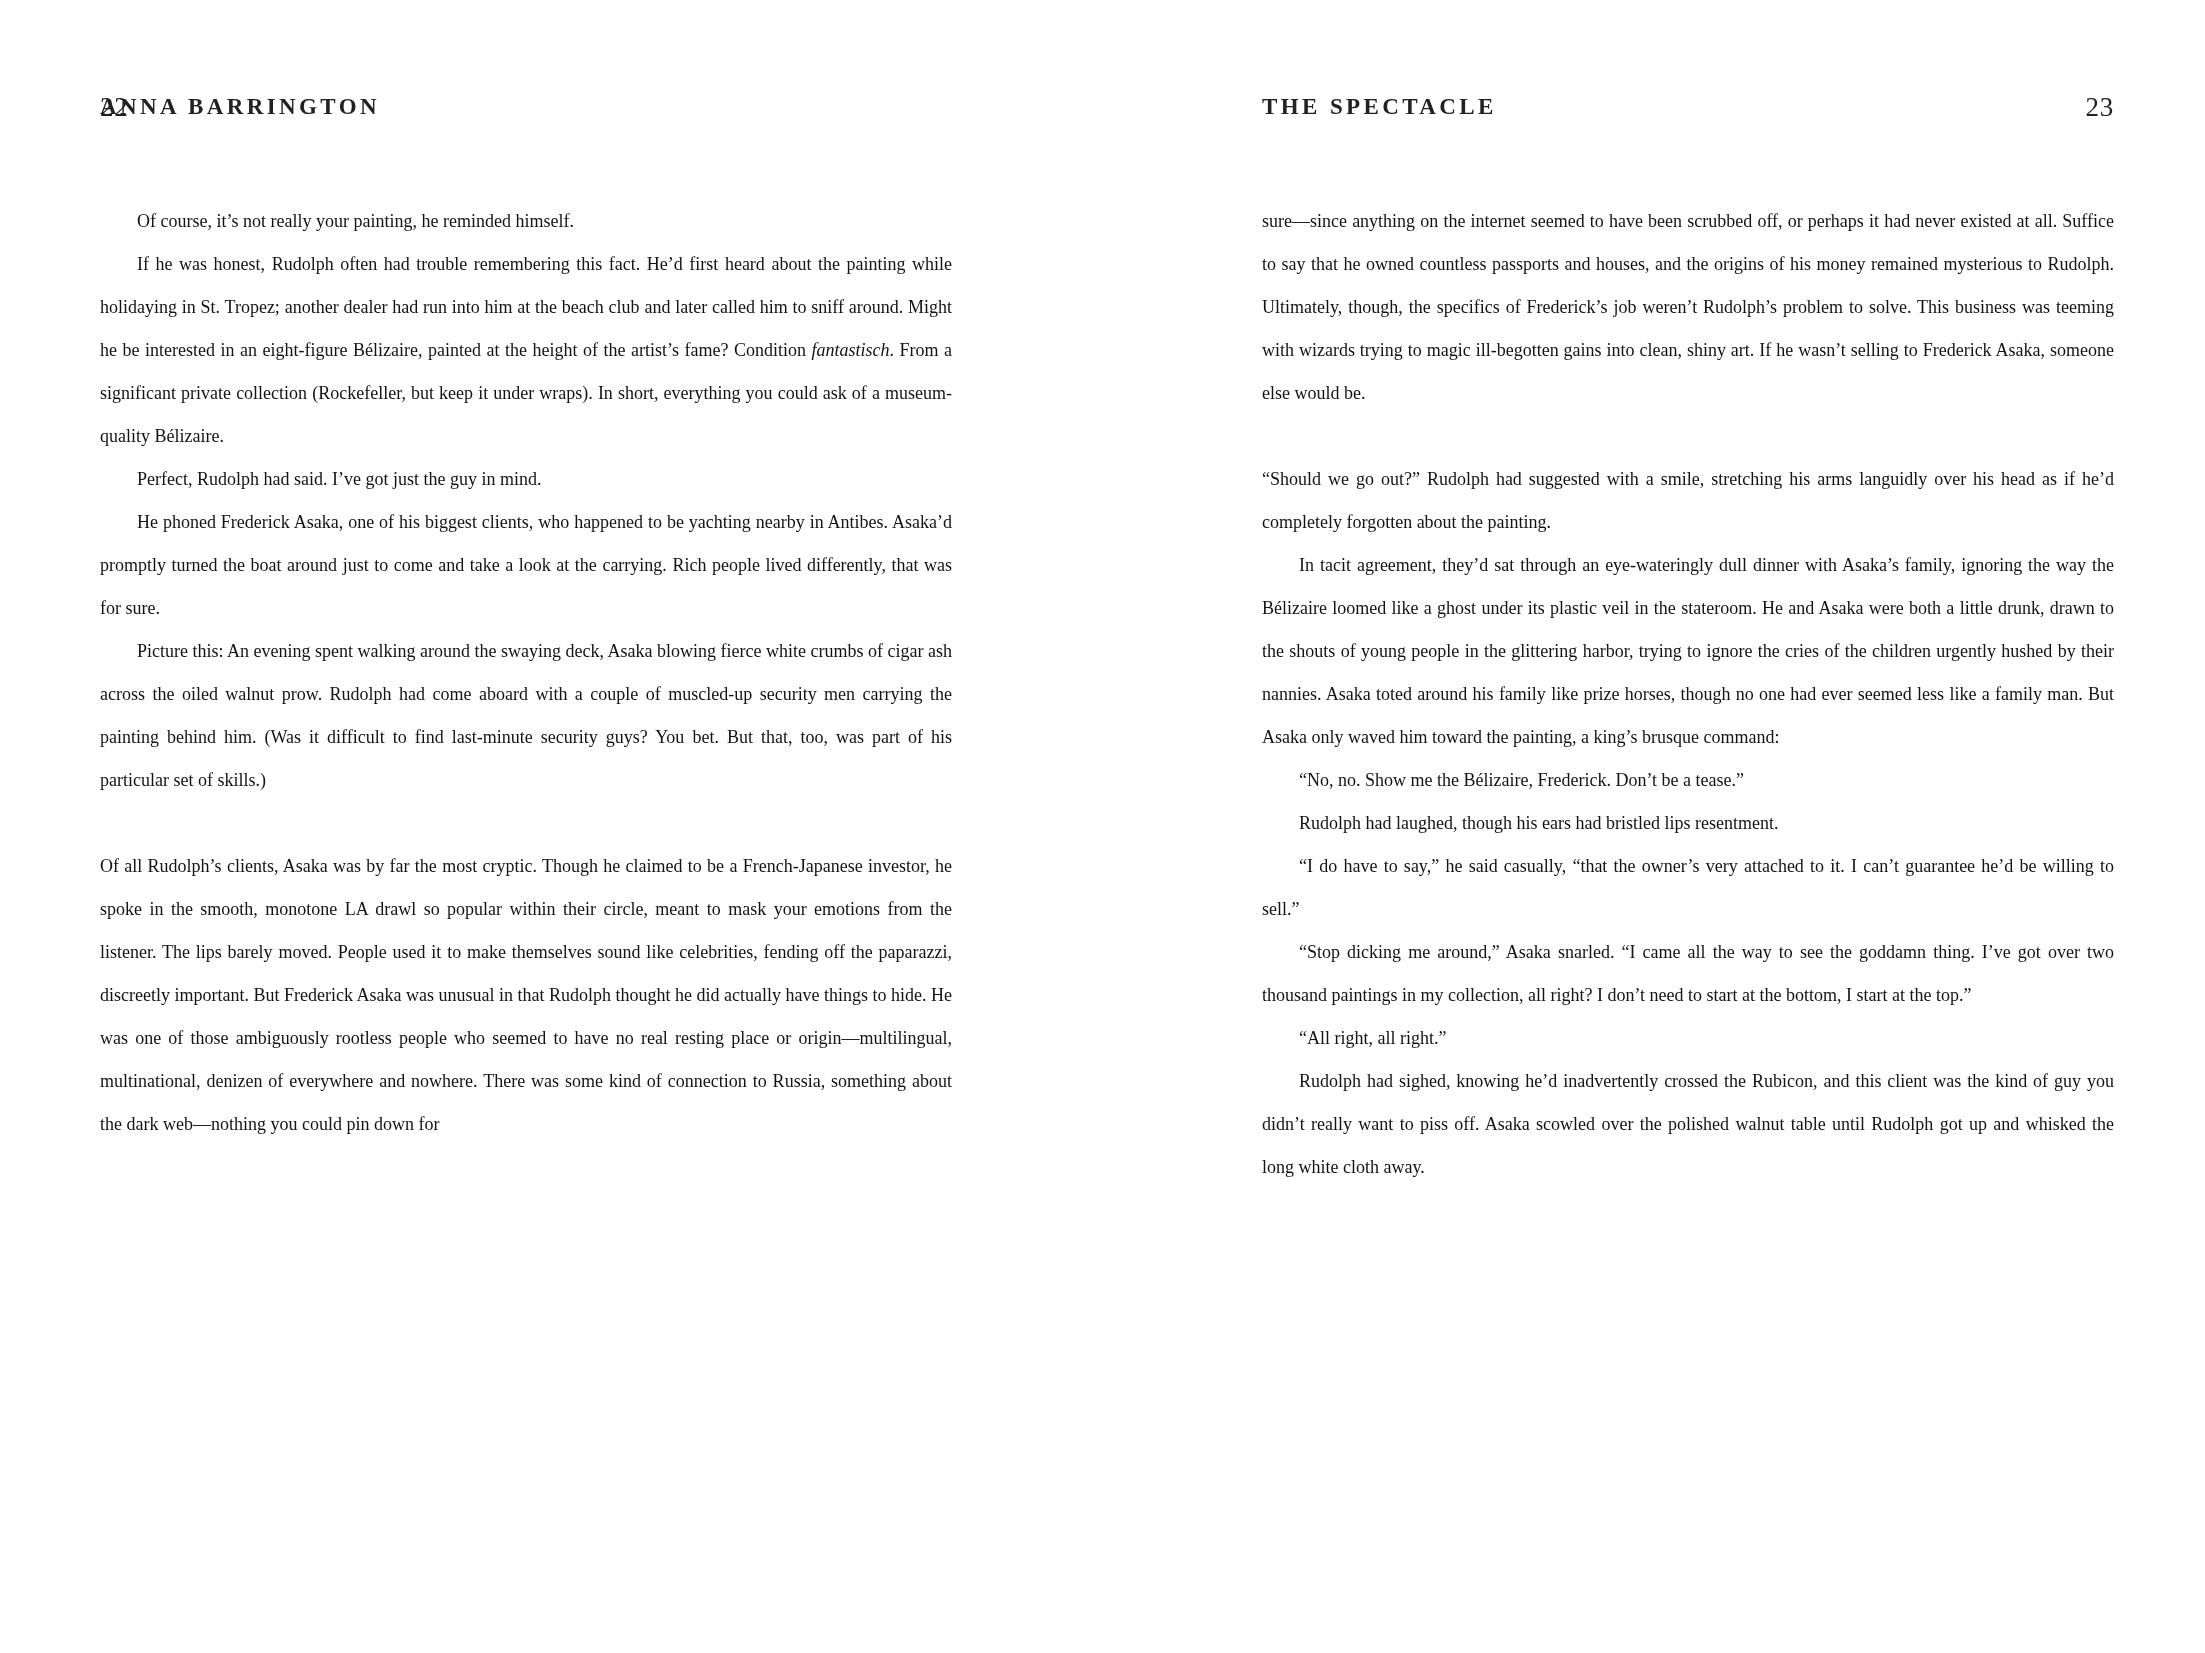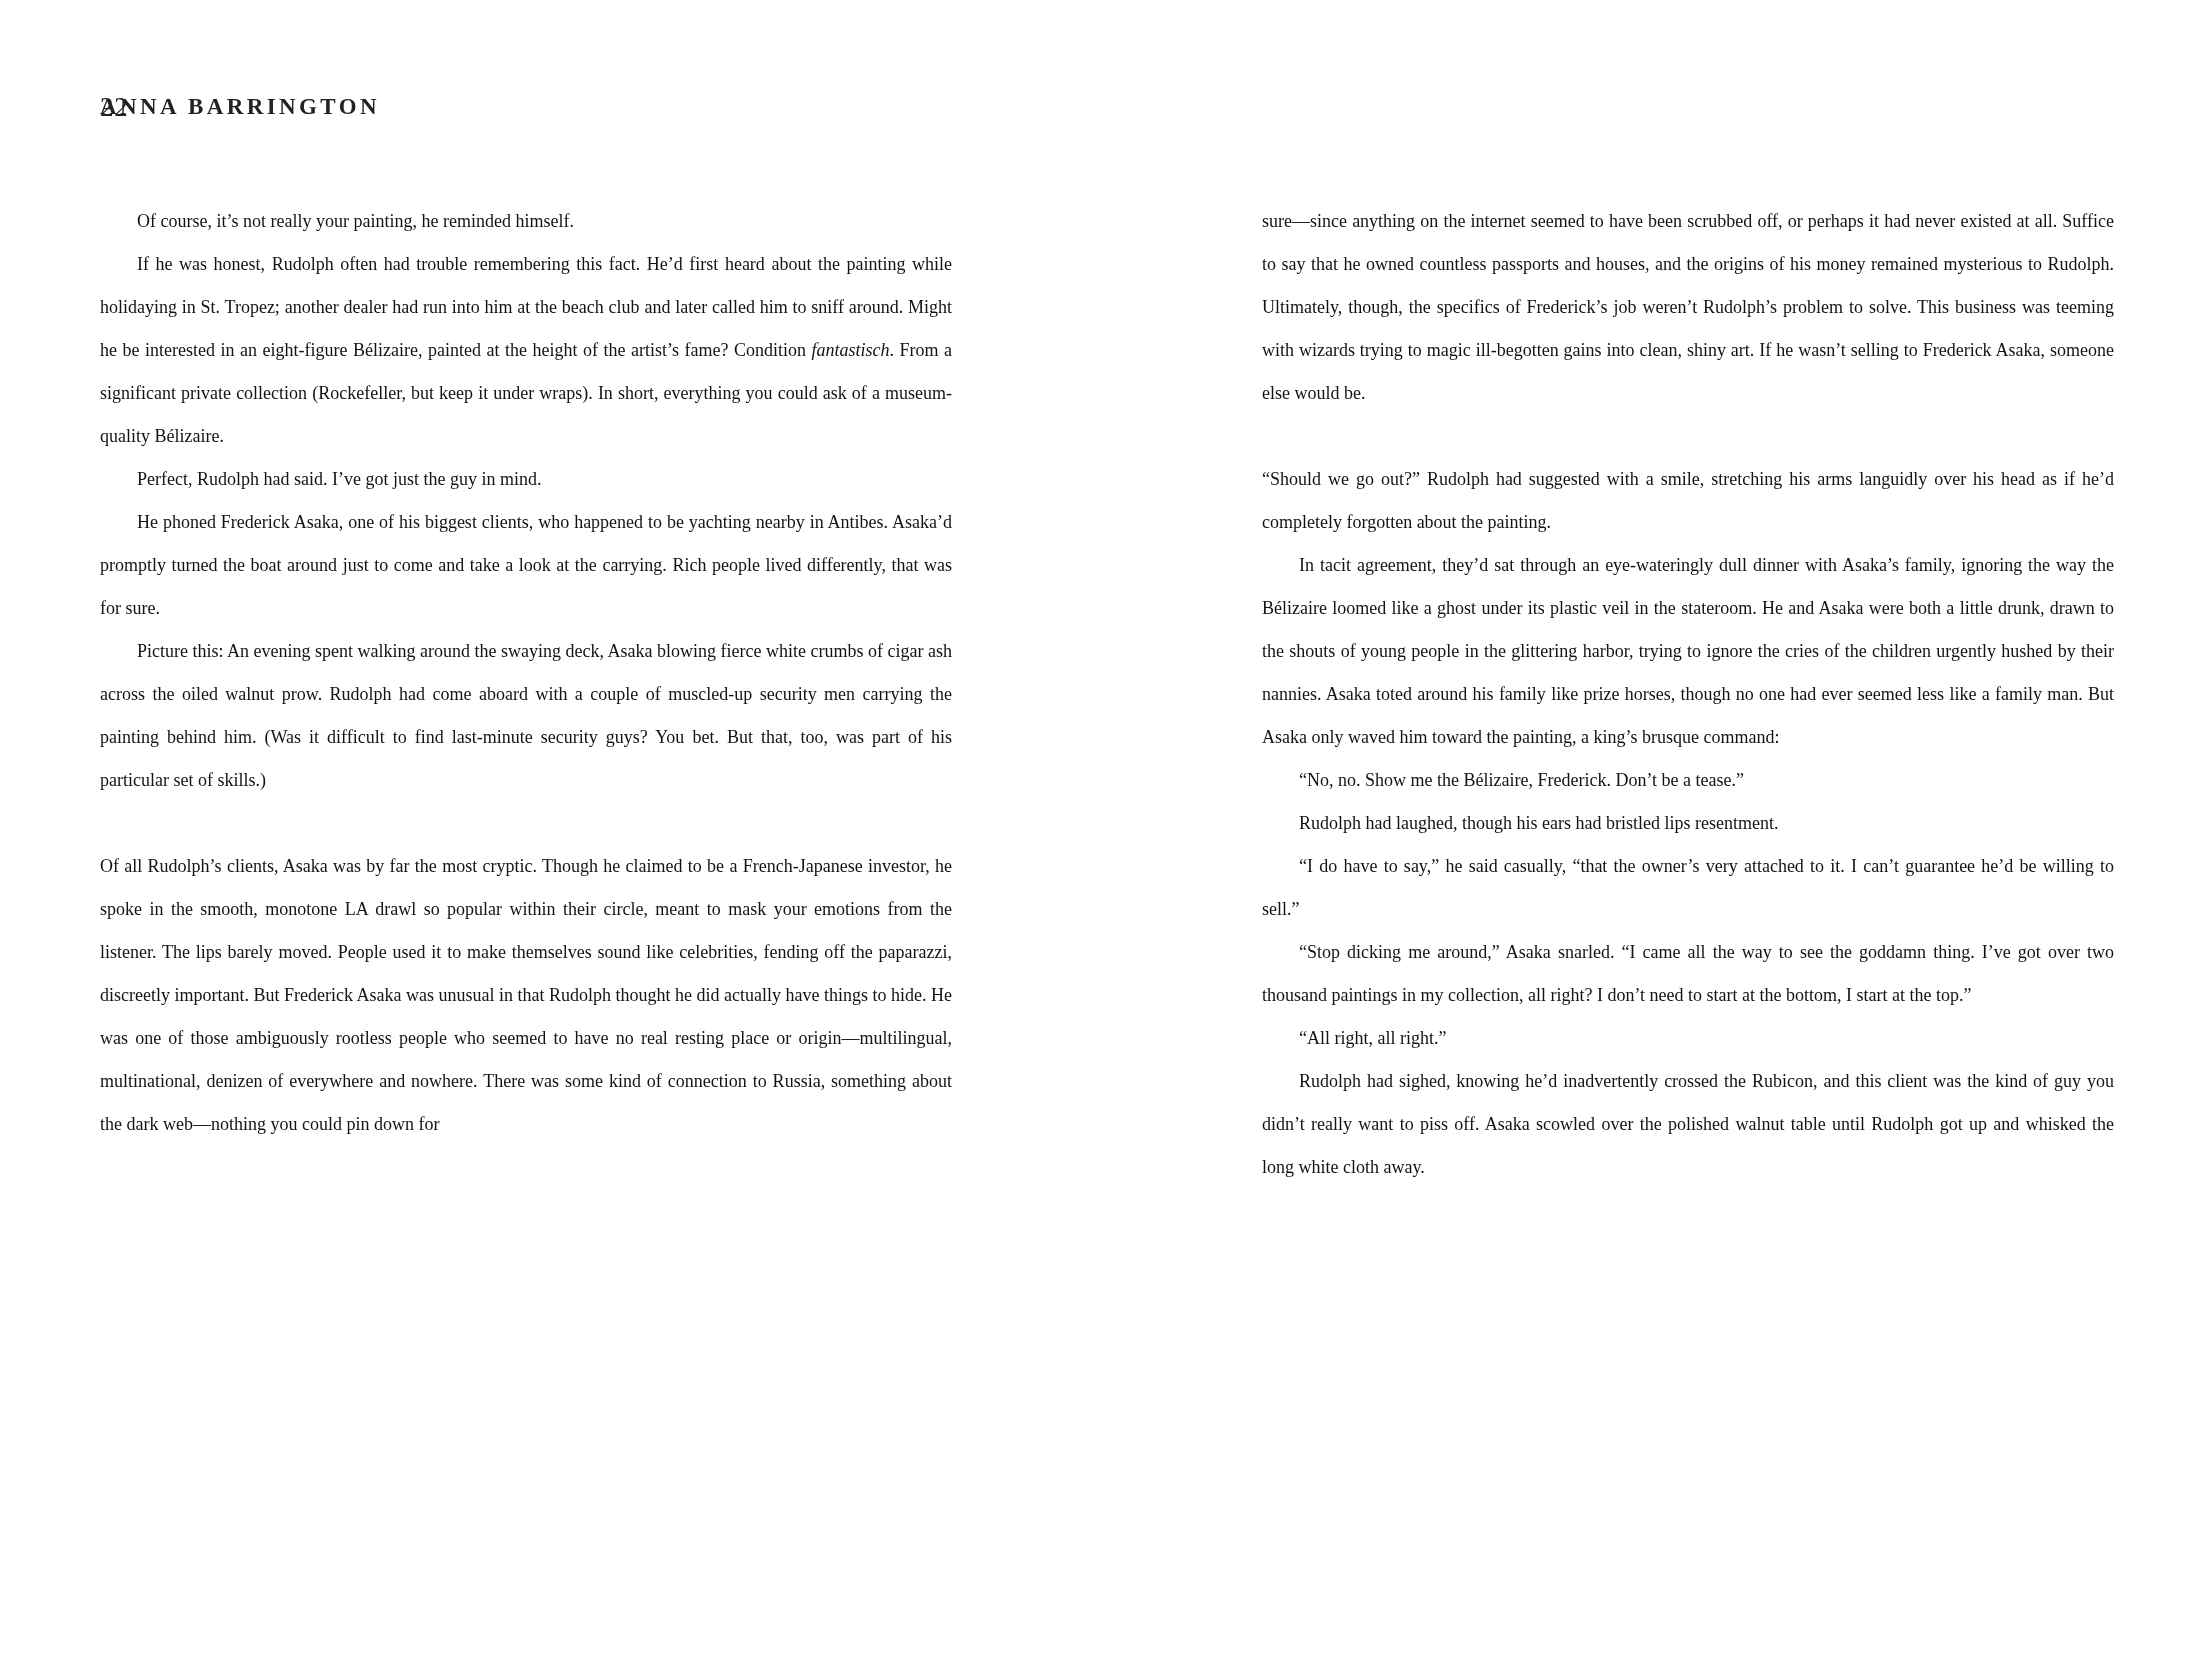--- a/index.html
+++ b/index.html
@@ -86,20 +86,24 @@
         <p class="para indent"><span>Of course, it’s not really your painting, he reminded himself.</span></p>
         <p class="para indent"><span>If he was honest, Rudolph often had trouble remembering this fact. He’d first heard about the painting while holidaying in St. Tropez; another dealer had run into him at the beach club and later called him to sniff around. Might he be interested in an eight-figure Bélizaire, painted at the height of the artist’s fame? Condition </span><i>fantastisch</i><span>. From a significant private collection (Rockefeller, but keep it under wraps). In short, everything you could ask of a museum-quality Bélizaire.</span></p>
         <p class="para indent"><span>Perfect, Rudolph had said. I’ve got just the guy in mind.</span></p>
         <p class="para indent"><span>He phoned Frederick Asaka, one of his biggest clients, who happened to be yachting nearby in Antibes. Asaka’d promptly turned the boat around just to come and take a look at the carrying. Rich people lived differently, that was for sure.</span></p>
         <p class="para indent"><span>Picture this: An evening spent walking around the swaying deck, Asaka blowing fierce white crumbs of cigar ash across the oiled walnut prow. Rudolph had come aboard with a couple of muscled-up security men carrying the painting behind him. (Was it difficult to find last-minute security guys? You bet. But that, too, was part of his particular set of skills.)</span></p>
         <p class="para space-before"><span>Of all Rudolph’s clients, Asaka was by far the most cryptic. Though he claimed to be a French-Japanese investor, he spoke in the smooth, monotone LA drawl so popular within their circle, meant to mask your emotions from the listener. The lips barely moved. People used it to make themselves sound like celebrities, fending off the paparazzi, discreetly important. But Frederick Asaka was unusual in that Rudolph thought he did actually have things to hide. He was one of those ambiguously rootless people who seemed to have no real resting place or origin—multilingual, multinational, denizen of everywhere and nowhere. There was some kind of connection to Russia, something about the dark web—nothing you could pin down for</span></p>
       </div>
   </section>
 
   <section class="page" id="page-right">
+    <div class="page-header">
+      <span class="running-header">THE SPECTACLE</span>
+      <span class="folio right">23</span>
+    </div>
     <div class="page-body">
         <p class="para"><span>sure—since anything on the internet seemed to have been scrubbed off, or perhaps it had never existed at all. Suffice to say that he owned countless passports and houses, and the origins of his money remained mysterious to Rudolph. Ultimately, though, the specifics of Frederick’s job weren’t Rudolph’s problem to solve. This business was teeming with wizards trying to magic ill-begotten gains into clean, shiny art. If he wasn’t selling to Frederick Asaka, someone else would be.</span></p>
         <p class="para space-before"><span>“Should we go out?” Rudolph had suggested with a smile, stretching his arms languidly over his head as if he’d completely forgotten about the painting.</span></p>
         <p class="para indent"><span>In tacit agreement, they’d sat through an eye-wateringly dull dinner with Asaka’s family, ignoring the way the Bélizaire loomed like a ghost under its plastic veil in the stateroom. He and Asaka were both a little drunk, drawn to the shouts of young people in the glittering harbor, trying to ignore the cries of the children urgently hushed by their nannies. Asaka toted around his family like prize horses, though no one had ever seemed less like a family man. But Asaka only waved him toward the painting, a king’s brusque command:</span></p>
         <p class="para indent"><span>“No, no. Show me the Bélizaire, Frederick. Don’t be a tease.”</span></p>
         <p class="para indent"><span>Rudolph had laughed, though his ears had bristled lips resentment.</span></p>
         <p class="para indent"><span>“I do have to say,” he said casually, “that the owner’s very attached to it. I can’t guarantee he’d be willing to sell.”</span></p>
         <p class="para indent"><span>“Stop dicking me around,” Asaka snarled. “I came all the way to see the goddamn thing. I’ve got over two thousand paintings in my collection, all right? I don’t need to start at the bottom, I start at the top.”</span></p>
         <p class="para indent"><span>“All right, all right.”</span></p>
         <p class="para indent"><span>Rudolph had sighed, knowing he’d inadvertently crossed the Rubicon, and this client was the kind of guy you didn’t really want to piss off. Asaka scowled over the polished walnut table until Rudolph got up and whisked the long white cloth away.</span></p>

